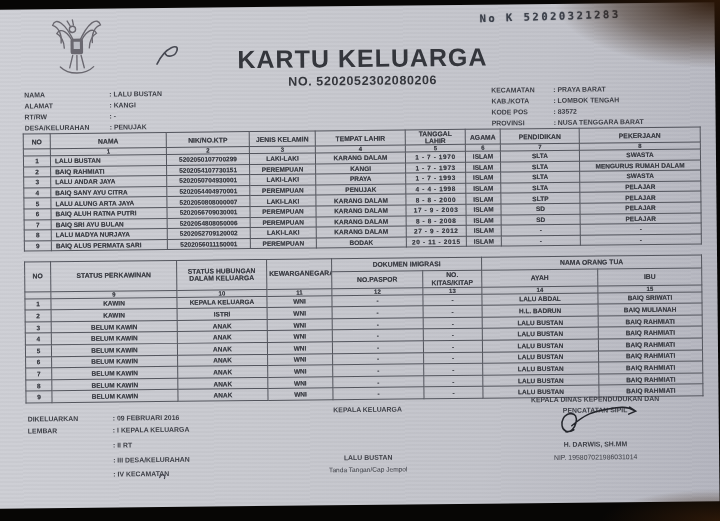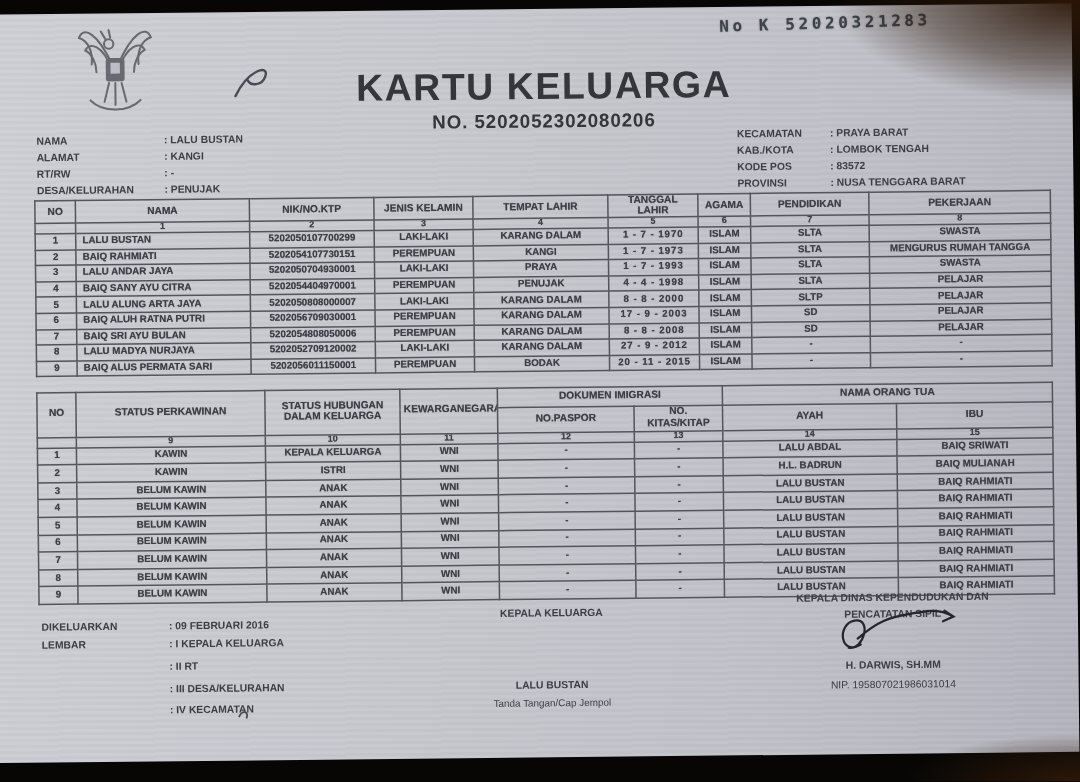--- a/index.html
+++ b/index.html
@@ -182,21 +182,21 @@
           </tr>
           <tr>
             <td>2</td>
             <td>BAIQ RAHMIATI</td>
             <td>5202054107730151</td>
             <td>PEREMPUAN</td>
             <td>KANGI</td>
             <td>1 - 7 - 1973</td>
             <td>ISLAM</td>
             <td>SLTA</td>
-            <td>MENGURUS RUMAH TANGGA</td>
+            <td>MENGURUS RUMAH DALAM</td>
           </tr>
           <tr>
             <td>3</td>
             <td>LALU ANDAR JAYA</td>
             <td>5202050704930001</td>
             <td>LAKI-LAKI</td>
             <td>PRAYA</td>
             <td>1 - 7 - 1993</td>
             <td>ISLAM</td>
             <td>SLTA</td>

